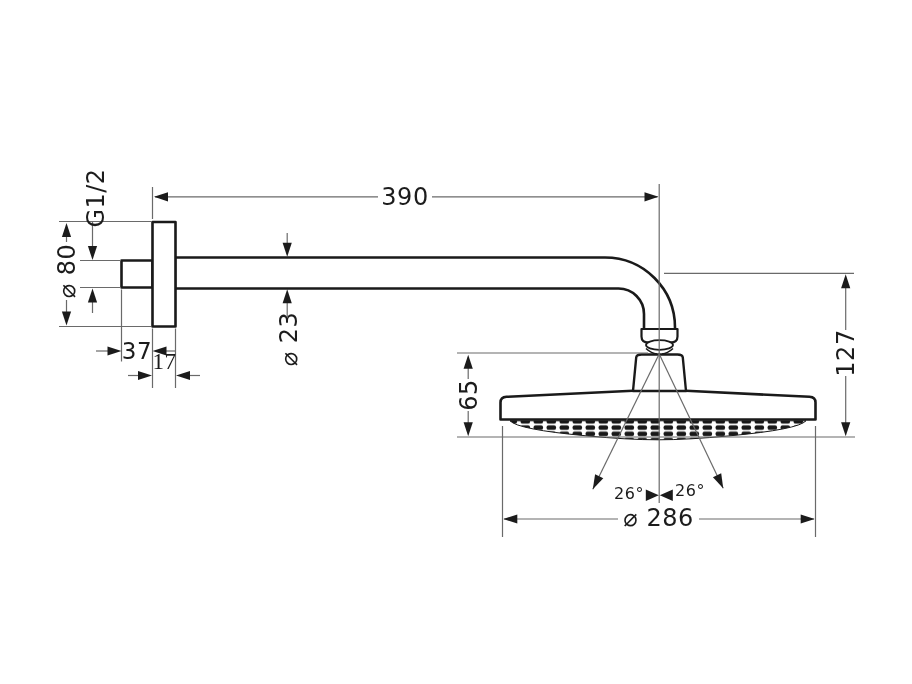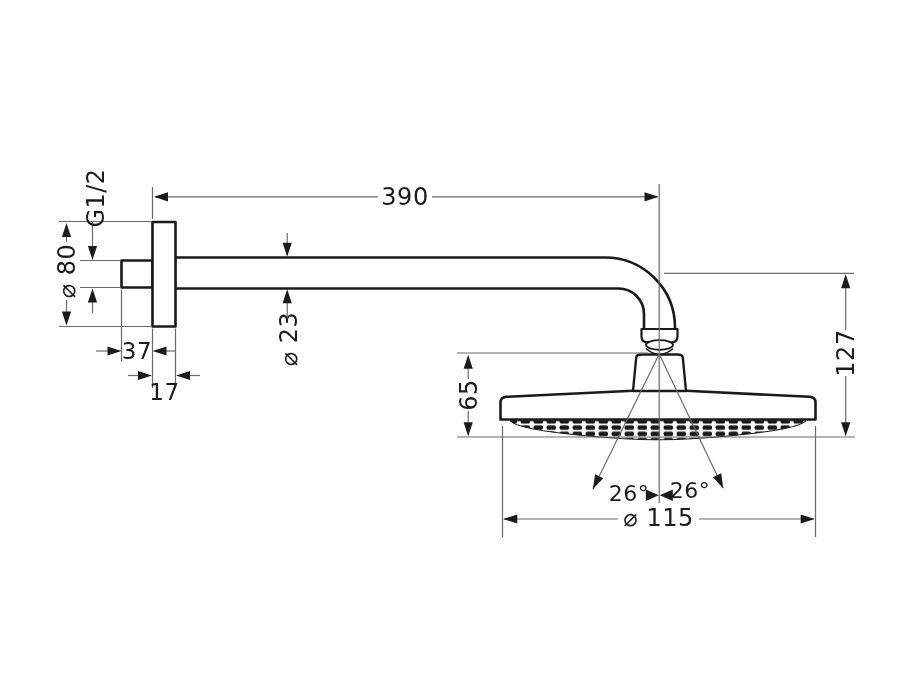--- a/index.html
+++ b/index.html
@@ -8,21 +8,21 @@
     font-family:"DejaVu Sans","Liberation Sans",sans-serif;
     margin-top:16px;
   }
   #linework{position:absolute;left:0;top:0;width:912px;height:684px;}
   .lab{
     position:absolute;transform:translate(-50%,-50%);
     color:#1c1c1c;font-size:24px;letter-spacing:0.5px;white-space:nowrap;line-height:1;
   }
   .lab.rot{transform:translate(-50%,-50%) rotate(-90deg);}
   .lab.small{font-size:23px;}
-  .lab.angle{font-size:22px;}
+  .lab.angle{font-size:16px;}
 </style>
 </head>
 <body>
 
 <div id="canvas">
 
   <svg id="linework" viewBox="0 0 912 684">
     <defs>
       <pattern id="noz" width="13" height="6.2" patternUnits="userSpaceOnUse">
         <rect width="13" height="6.2" fill="#ffffff"></rect>
@@ -136,21 +136,21 @@
       <polygon fill="#1b1b1b" stroke="none" points="723.2,472.3 712.9,461.2 721.2,457.2"></polygon>
       <polygon fill="#1b1b1b" stroke="none" points="658.8,479.3 645.8,473.5 645.8,485.1"></polygon>
       <polygon fill="#1b1b1b" stroke="none" points="659.8,479.3 672.8,473.5 672.8,485.1"></polygon>
     </g>
   </svg>
 
   <div class="lab" style="left:405px;top:180.5px;">390</div>
   <div class="lab rot" style="left:96px;top:182px;">G1/2</div>
   <div class="lab rot" style="left:67px;top:255px;">⌀ 80</div>
   <div class="lab small" style="left:137px;top:334.5px;">37</div>
-  <div class="lab small" style="left:164.5px;top:376px;">17</div>
+  <div class="lab small" style="left:164.5px;top:345px;font-family:Liberation Serif, serif;">17</div>
   <div class="lab rot" style="left:288.5px;top:322.5px;">⌀ 23</div>
   <div class="lab rot" style="left:468.5px;top:379px;">65</div>
   <div class="lab rot" style="left:845.5px;top:337px;">127</div>
   <div class="lab angle" style="left:629px;top:477.5px;">26°</div>
   <div class="lab angle" style="left:690px;top:474.5px;">26°</div>
-  <div class="lab" style="left:658.5px;top:502px;">⌀ 115</div>
+  <div class="lab" style="left:658.5px;top:502px;">⌀ 286</div>
 
 </div>
 
 </body></html>

